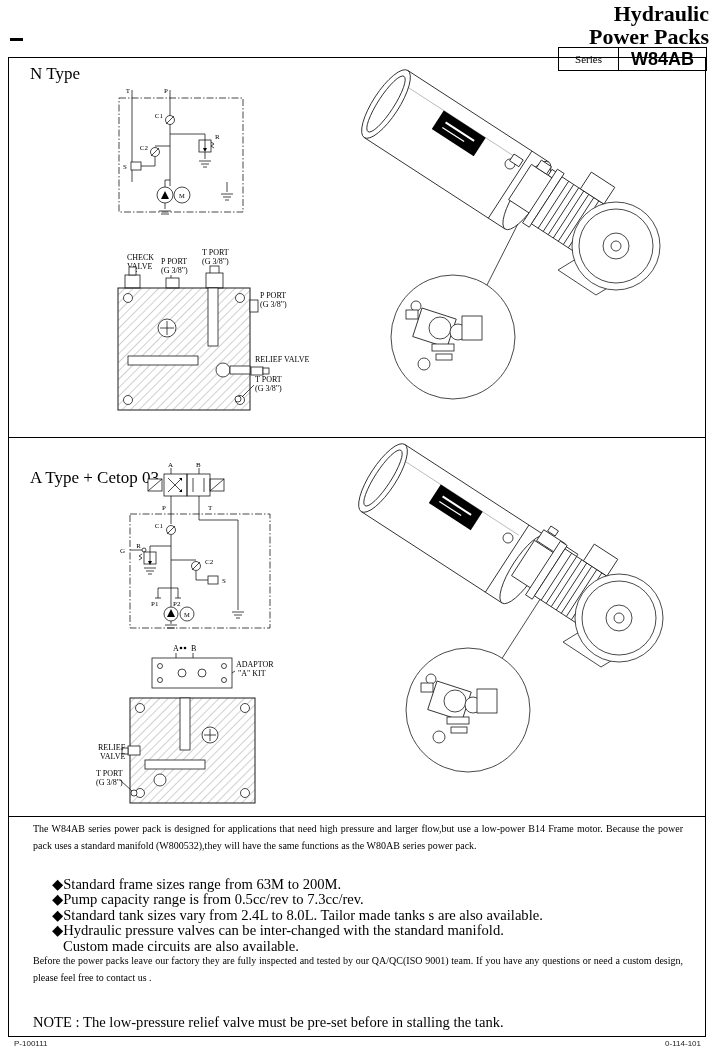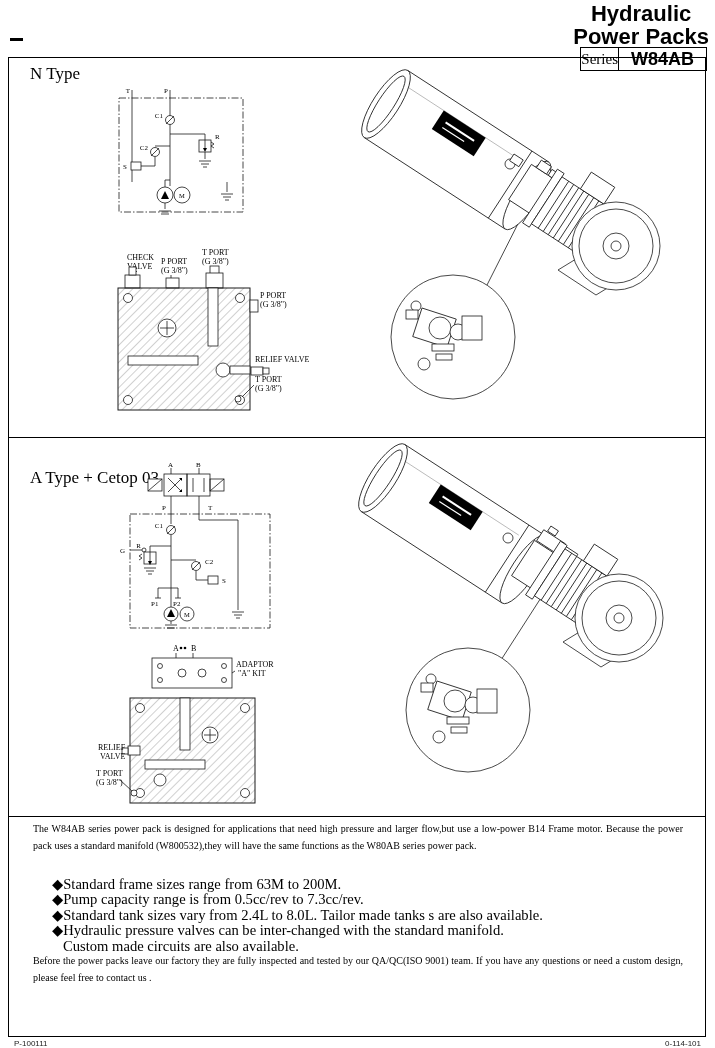--- a/index.html
+++ b/index.html
@@ -1,21 +1,21 @@
 <!DOCTYPE html>
 <html><head>
 <meta charset="utf-8">
 <style>
   *{box-sizing:border-box}
   body{margin:0;background:#d9d9d9}
   .page{position:relative;width:715px;height:1048px;background:#fff;font-family:"Liberation Serif",serif;color:#000;overflow:hidden;margin:0 auto}
   .abs{position:absolute}
-  .hdr-title{right:6px;top:2px;text-align:center;font-family:Liberation Sans, sans-serif;font-weight:700;font-size:22px;line-height:23px}
+  .hdr-title{right:6px;top:2px;text-align:right;font-family:Liberation Serif, serif;font-weight:700;font-size:22px;line-height:23px}
   .series{right:8px;top:47px;display:flex;background:#fff}
-  .series .lbl{border:1px solid #000;font-size:15px;padding:1px 0;height:24px;display:flex;align-items:center}
+  .series .lbl{border:1px solid #000;font-size:11px;padding:1px 16px;height:24px;display:flex;align-items:center}
   .series .val{border:1px solid #000;border-left:none;font-family:"Liberation Sans",sans-serif;font-weight:700;font-size:18px;width:88px;height:24px;display:flex;align-items:center;justify-content:center}
   .main-box{left:8px;top:57px;width:698px;height:980px;border:1px solid #000}
   .page-mark{left:10px;top:38px;width:13px;height:0;border-top:3px solid #000}
   .sec-heading{font-size:17px}
   .divider{height:0;border-top:1px solid #000;left:9px;width:696px}
   .bodyblock{left:33px;width:650px;font-size:10px;line-height:17px;text-align:justify}
   .bullets{left:52px;width:632px;font-size:14.6px;line-height:15.4px}
   .no-marker{padding-left:11px}
   .note{left:33px;width:650px;font-size:14.6px}
   .footer{font-size:8px;font-family:"Liberation Sans",sans-serif;color:#222}
@@ -360,17 +360,18 @@
   <div class="abs bullets" style="top:877px">
     <div>◆Standard frame sizes range from 63M to 200M.</div>
     <div>◆Pump capacity range is from 0.5cc/rev to 7.3cc/rev.</div>
     <div>◆Standard tank sizes vary from 2.4L to 8.0L. Tailor made tanks s are also available.</div>
     <div>◆Hydraulic pressure valves can be inter-changed with the standard manifold.</div>
     <div class="no-marker">Custom made circuits are also available.</div>
   </div>
 
   <div class="abs bodyblock" style="top:952px">Before the power packs leave our factory they are fully inspected and tested by our QA/QC(ISO 9001) team. If you have any questions or need a custom design, please feel free to contact us .</div>
 
+  <div class="abs note" style="top:1014px">NOTE : The low-pressure relief valve must be pre-set before in stalling the tank.</div>
 
   <div class="abs footer" style="left:14px;top:1039px">P-100111</div>
   <div class="abs footer" style="right:14px;top:1039px">0-114-101</div>
 
 </div>
 
 </body></html>

